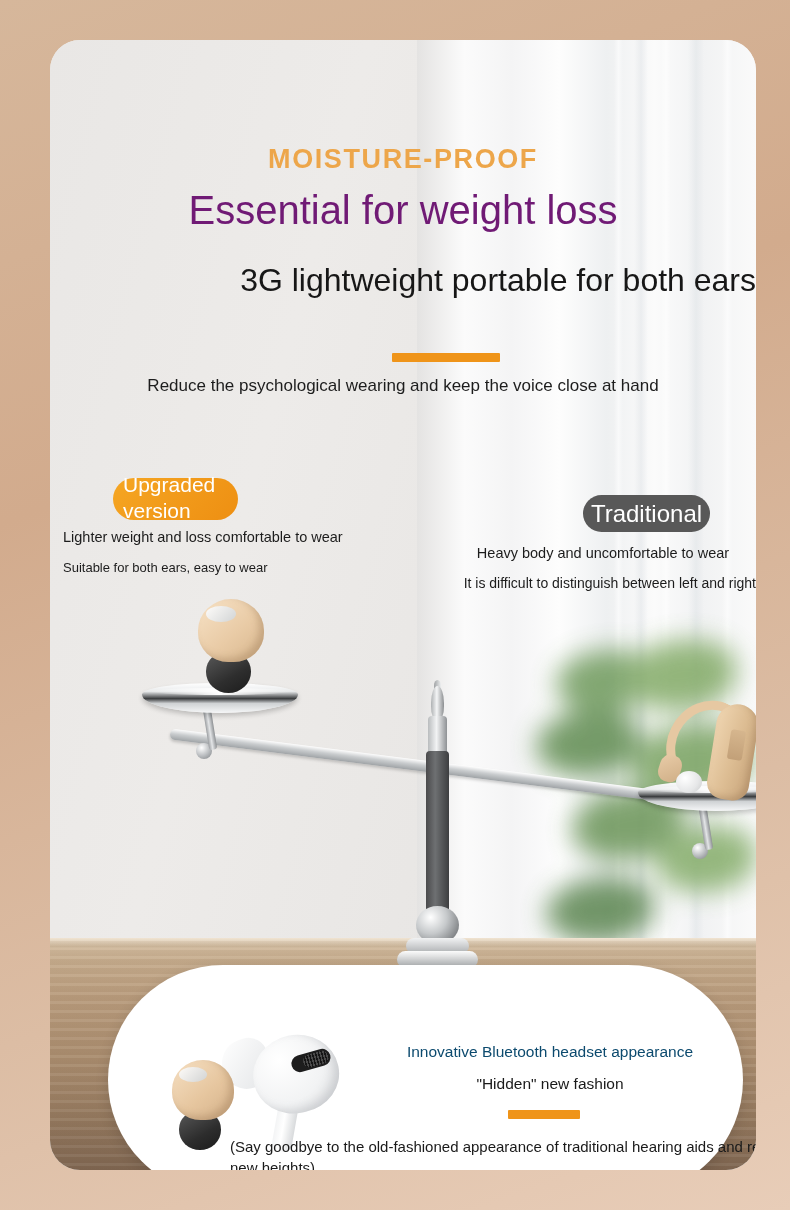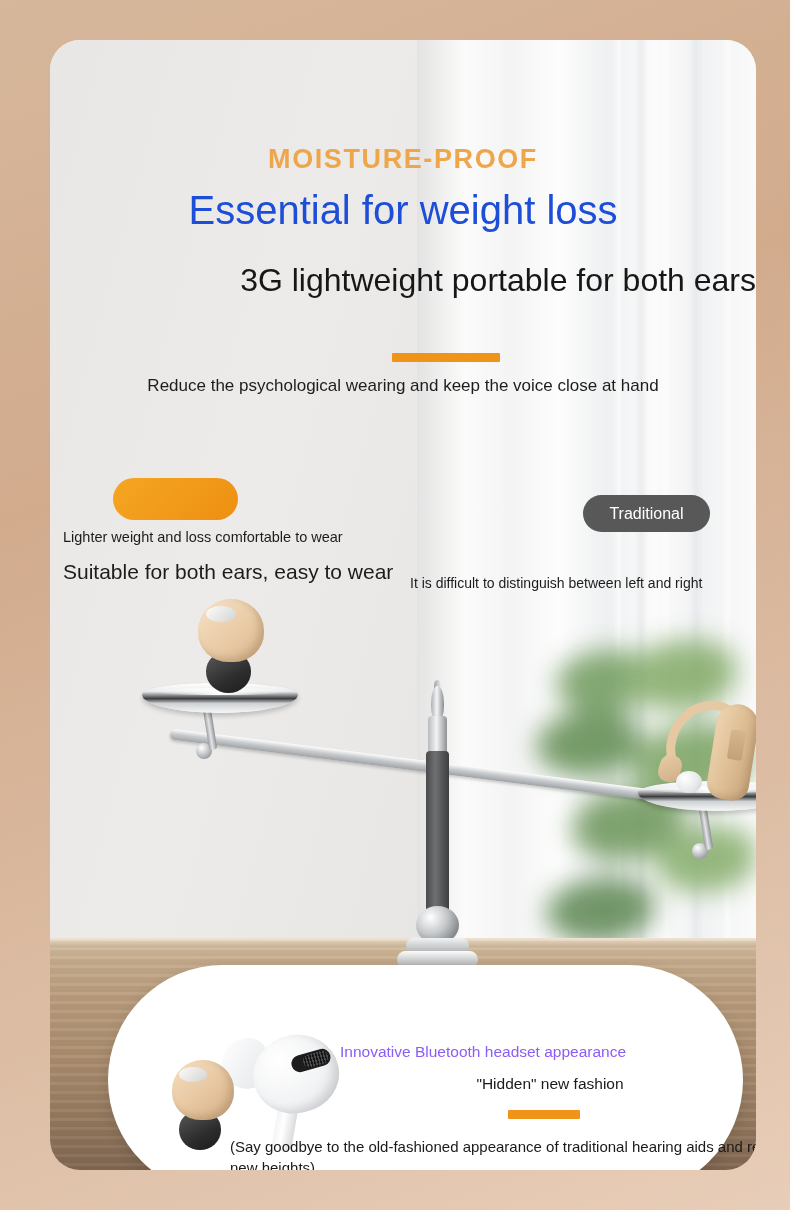--- a/index.html
+++ b/index.html
@@ -34,43 +34,43 @@
     background:linear-gradient(180deg,#d8c3a7 0%,#c5ab8c 10%,#b89b7c 26%,#a98c6e 52%,#93785e 78%,#7e6550 100%);}
   .table-edge{position:absolute;left:0;top:0;width:100%;height:10px;
     background:linear-gradient(180deg,#efe2cf,#c9b294);}
   .table-grain{position:absolute;left:0;top:0;width:100%;height:100%;
     background:repeating-linear-gradient(180deg,rgba(255,255,255,.06) 0 3px,rgba(90,65,45,.05) 3px 9px);}
 
   
   .h-kicker{position:absolute;top:104px;left:0;width:100%;text-align:center;
     font-size:27px;font-weight:bold;letter-spacing:1.6px;color:#eda64a;}
   .h-main{position:absolute;top:148px;left:0;width:100%;text-align:center;
-    font-size:40px;color:#1d4ed8;}
+    font-size:40px;color:#701a75;}
   .h-sub{position:absolute;top:222px;left:0;width:100%;text-align:right;
     font-size:32px;color:#171717;}
   .bar{position:absolute;background:#ef9419;border-radius:1px;}
   .bar-top{left:342px;top:313px;width:108px;height:9px;}
   .line1{position:absolute;top:336px;left:0;width:100%;text-align:center;
     font-size:17px;color:#1d1d1d;}
   .line2{position:absolute;top:375px;left:0;width:100%;text-align:center;
     font-size:17px;color:#1d1d1d;}
 
   
   .badge-up{position:absolute;left:63px;top:438px;width:125px;height:42px;
     border-radius:21px;background:linear-gradient(135deg,#f5a623,#ee8f12);}
   .badge-up-text{position:absolute;left:73px;top:432px;width:150px;
     font-size:21px;line-height:26px;color:#ffffff;}
   .up-d1{position:absolute;left:13px;top:489px;font-size:14.5px;color:#1c1c1c;}
-  .up-d2{position:absolute;left:13px;top:520px;font-size:21px;color:#1c1c1c;}
+  .up-d2{position:absolute;left:13px;top:520px;font-size:13px;color:#1c1c1c;}
 
   .badge-trad{position:absolute;left:533px;top:455px;width:127px;height:37px;
     border-radius:19px;background:#585858;display:flex;align-items:center;justify-content:center;}
-  .badge-trad span{font-size:16px;color:#ffffff;}
+  .badge-trad span{font-size:24px;color:#ffffff;}
   .tr-d1{position:absolute;left:400px;top:505px;width:306px;text-align:center;font-size:14.5px;color:#1c1c1c;}
-  .tr-d2{position:absolute;left:360px;top:535px;width:346px;text-align:left;font-size:14px;color:#1c1c1c;white-space:nowrap;}
+  .tr-d2{position:absolute;left:360px;top:535px;width:346px;text-align:right;font-size:14px;color:#1c1c1c;white-space:nowrap;}
 
   
   .beam{position:absolute;left:118px;top:722px;width:535px;height:11px;
     background:linear-gradient(180deg,#fdfdfd,#c9ccce 45%,#9fa3a6);
     border-radius:6px;transform:rotate(7.2deg);transform-origin:50% 50%;
     box-shadow:0 2px 3px rgba(0,0,0,.18);}
   .pillar{position:absolute;left:376px;top:711px;width:23px;height:169px;
     background:linear-gradient(90deg,#4a4a4c,#6e7072 40%,#3d3e40);border-radius:4px 4px 10px 10px;}
   .pillar-top{position:absolute;left:378px;top:676px;width:19px;height:42px;
     background:linear-gradient(90deg,#b9bcbe,#f2f3f4 45%,#8e9194);border-radius:4px;}
@@ -130,21 +130,21 @@
   .bte-tip{position:absolute;left:609px;top:715px;width:22px;height:27px;
     background:linear-gradient(140deg,#e9cca8,#cfae86);border-radius:40%;transform:rotate(18deg);}
   .bte-dome{position:absolute;left:626px;top:731px;width:26px;height:22px;
     background:radial-gradient(circle at 35% 32%,#ffffff,#e6e7e8 60%,#c8cacb);border-radius:50%;}
   .bte-detail{position:absolute;left:679px;top:690px;width:15px;height:30px;
     background:linear-gradient(180deg,#d6b68e,#c2a078);border-radius:3px;transform:rotate(9deg);}
 
   
   .white-card{position:absolute;left:58px;top:925px;width:635px;height:230px;
     background:#ffffff;border-radius:120px;box-shadow:0 4px 14px rgba(0,0,0,.12);}
-  .wc-t1{position:absolute;left:290px;top:1003px;width:420px;text-align:left;font-size:15.5px;color:#8b5cf6;}
+  .wc-t1{position:absolute;left:290px;top:1003px;width:420px;text-align:center;font-size:15.5px;color:#0c4a6e;}
   .wc-t2{position:absolute;left:290px;top:1035px;width:420px;text-align:center;font-size:15.5px;color:#1a1a1a;}
   .bar-bottom{left:458px;top:1070px;width:72px;height:9px;}
   .wc-t3{position:absolute;left:180px;top:1096px;width:560px;font-size:15px;line-height:21px;color:#1a1a1a;}
 
   
   .bud-stem{position:absolute;left:226px;top:1050px;width:20px;height:62px;
     background:linear-gradient(90deg,#f3f4f5,#ffffff 40%,#d8dadc);border-radius:9px;transform:rotate(10deg);}
   .bud-head{position:absolute;left:203px;top:995px;width:86px;height:78px;
     background:radial-gradient(circle at 34% 28%,#ffffff,#f2f3f4 55%,#d9dbdd);
     border-radius:50% 50% 48% 48%;transform:rotate(-12deg);box-shadow:inset -5px -4px 8px rgba(140,145,150,.28);}
@@ -191,26 +191,31 @@
     <div class="table-grain"></div>
   </div>
 
   <div class="h-kicker">MOISTURE-PROOF</div>
   <div class="h-main">Essential for weight loss</div>
   <div class="h-sub">3G lightweight portable for both ears</div>
   <div class="bar bar-top"></div>
   <div class="line1">Reduce the psychological wearing and keep the voice close at hand</div>
 
   <div class="badge-up"></div>
+  <div class="badge-up-text">
+    <div>Upgraded</div>
+    <div>version</div>
+  </div>
   <div class="up-d1">Lighter weight and loss comfortable to wear</div>
   <div class="up-d2">Suitable for both ears, easy to wear</div>
 
   <div class="badge-trad">
     <span>Traditional</span>
   </div>
+  <div class="tr-d1">Heavy body and uncomfortable to wear</div>
   <div class="tr-d2">It is difficult to distinguish between left and right</div>
 
   <div class="beam"></div>
   <div class="finial-tip"></div>
   <div class="finial"></div>
   <div class="pillar-top"></div>
   <div class="pillar"></div>
   <div class="knob"></div>
   <div class="base3"></div>
   <div class="base2"></div>

